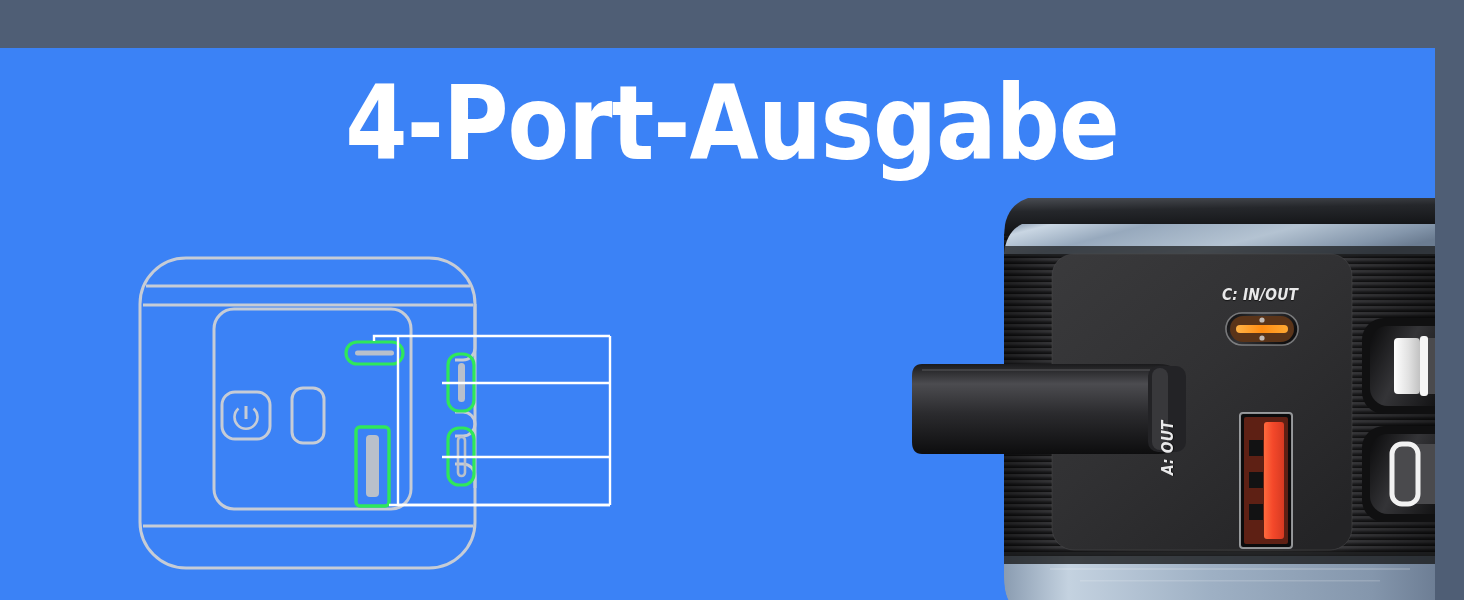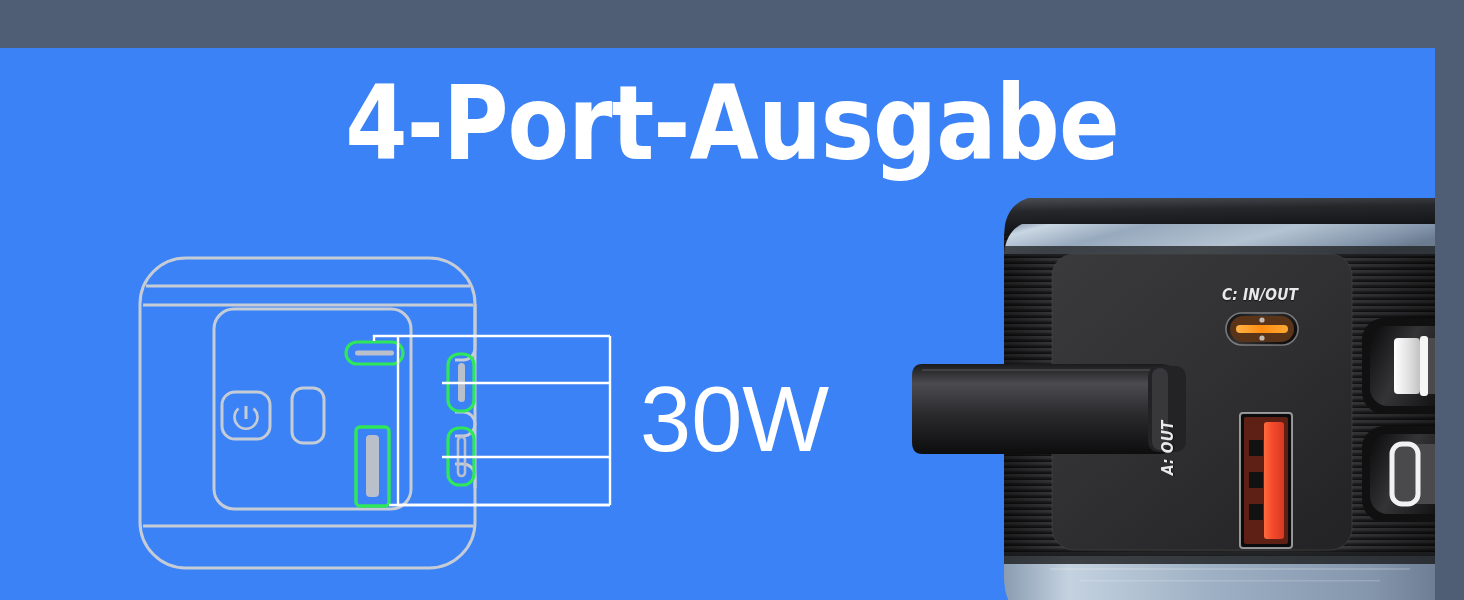--- a/index.html
+++ b/index.html
@@ -165,21 +165,20 @@
       <path d="M610 288 V457"></path>
 
       <path d="M442 335 H610"></path>
 
       <path d="M442 409 H610"></path>
 
       <path d="M389 457 H610"></path>
     </g>
   </svg>
 
-  <div id="wattage">30W</div>
 
   <div id="product">
     <svg viewBox="0 0 564 600" width="564" height="600">
       <defs>
 
         <pattern id="ribs" x="0" y="0" width="1" height="6" patternUnits="userSpaceOnUse">
           <rect x="0" y="0" width="1" height="6" fill="#252527"></rect>
           <rect x="0" y="0" width="1" height="2.6" fill="#3c3c3f"></rect>
           <rect x="0" y="4.4" width="1" height="1.6" fill="#141415"></rect>
         </pattern>

